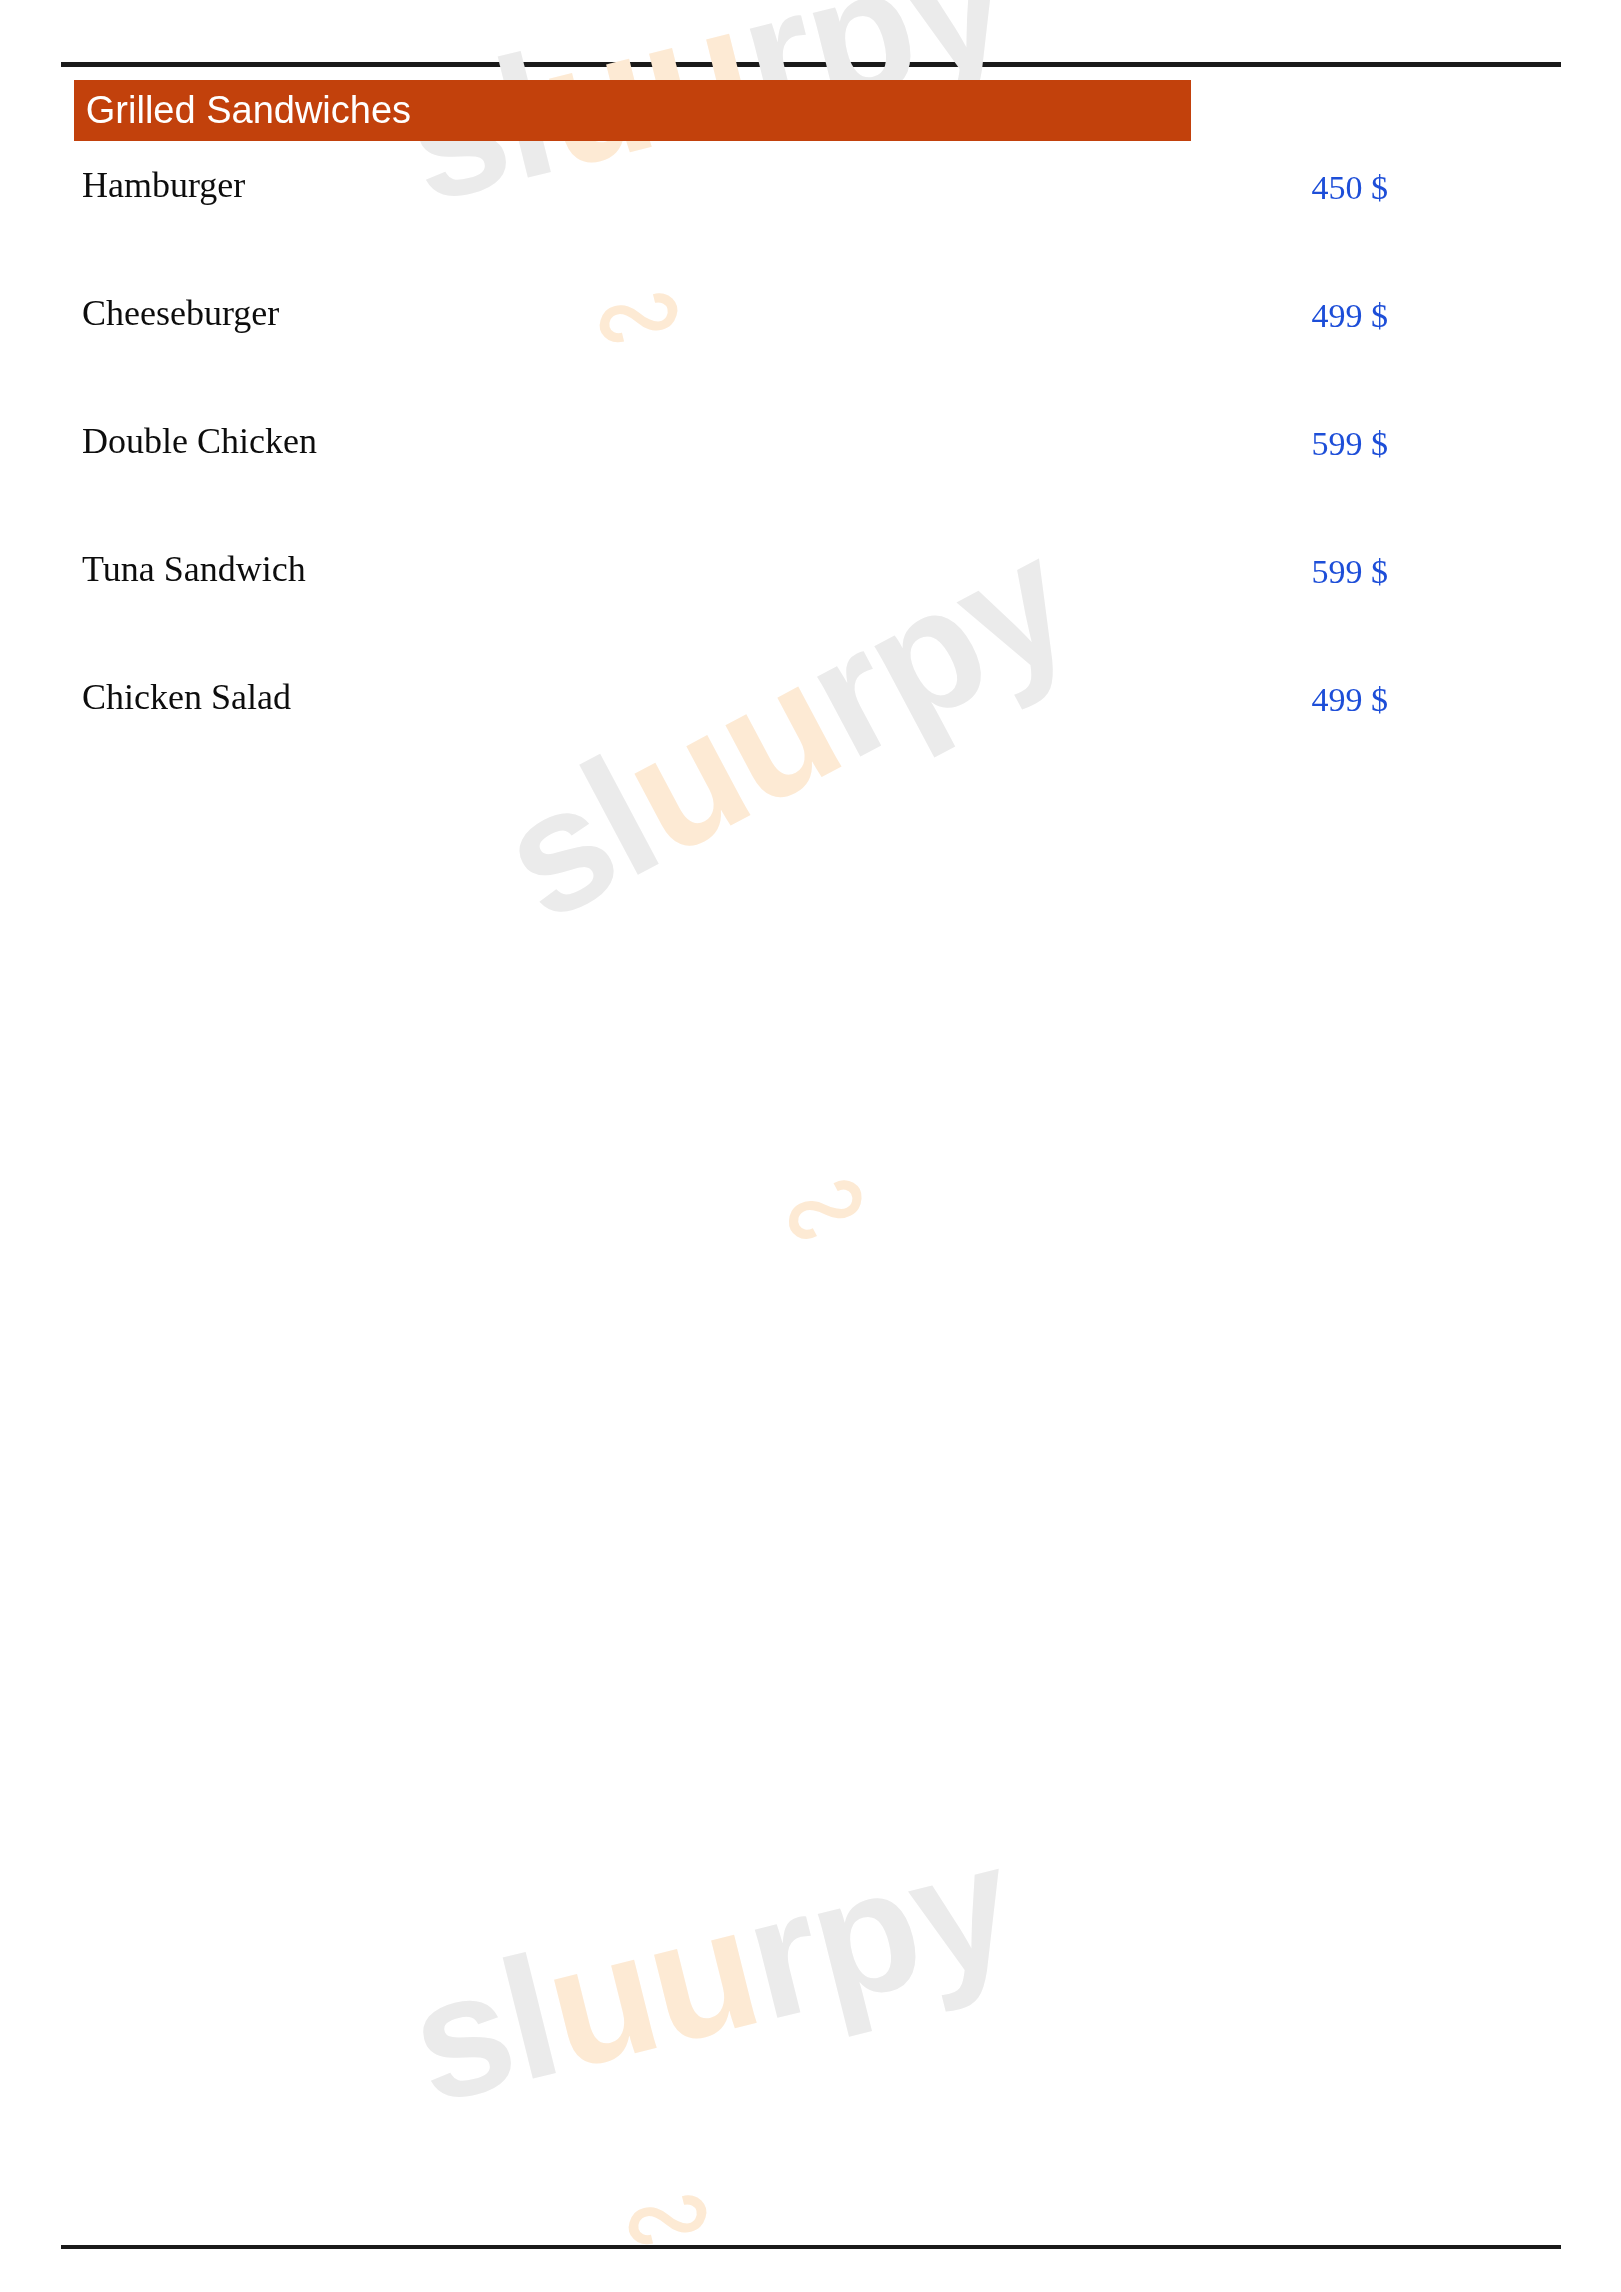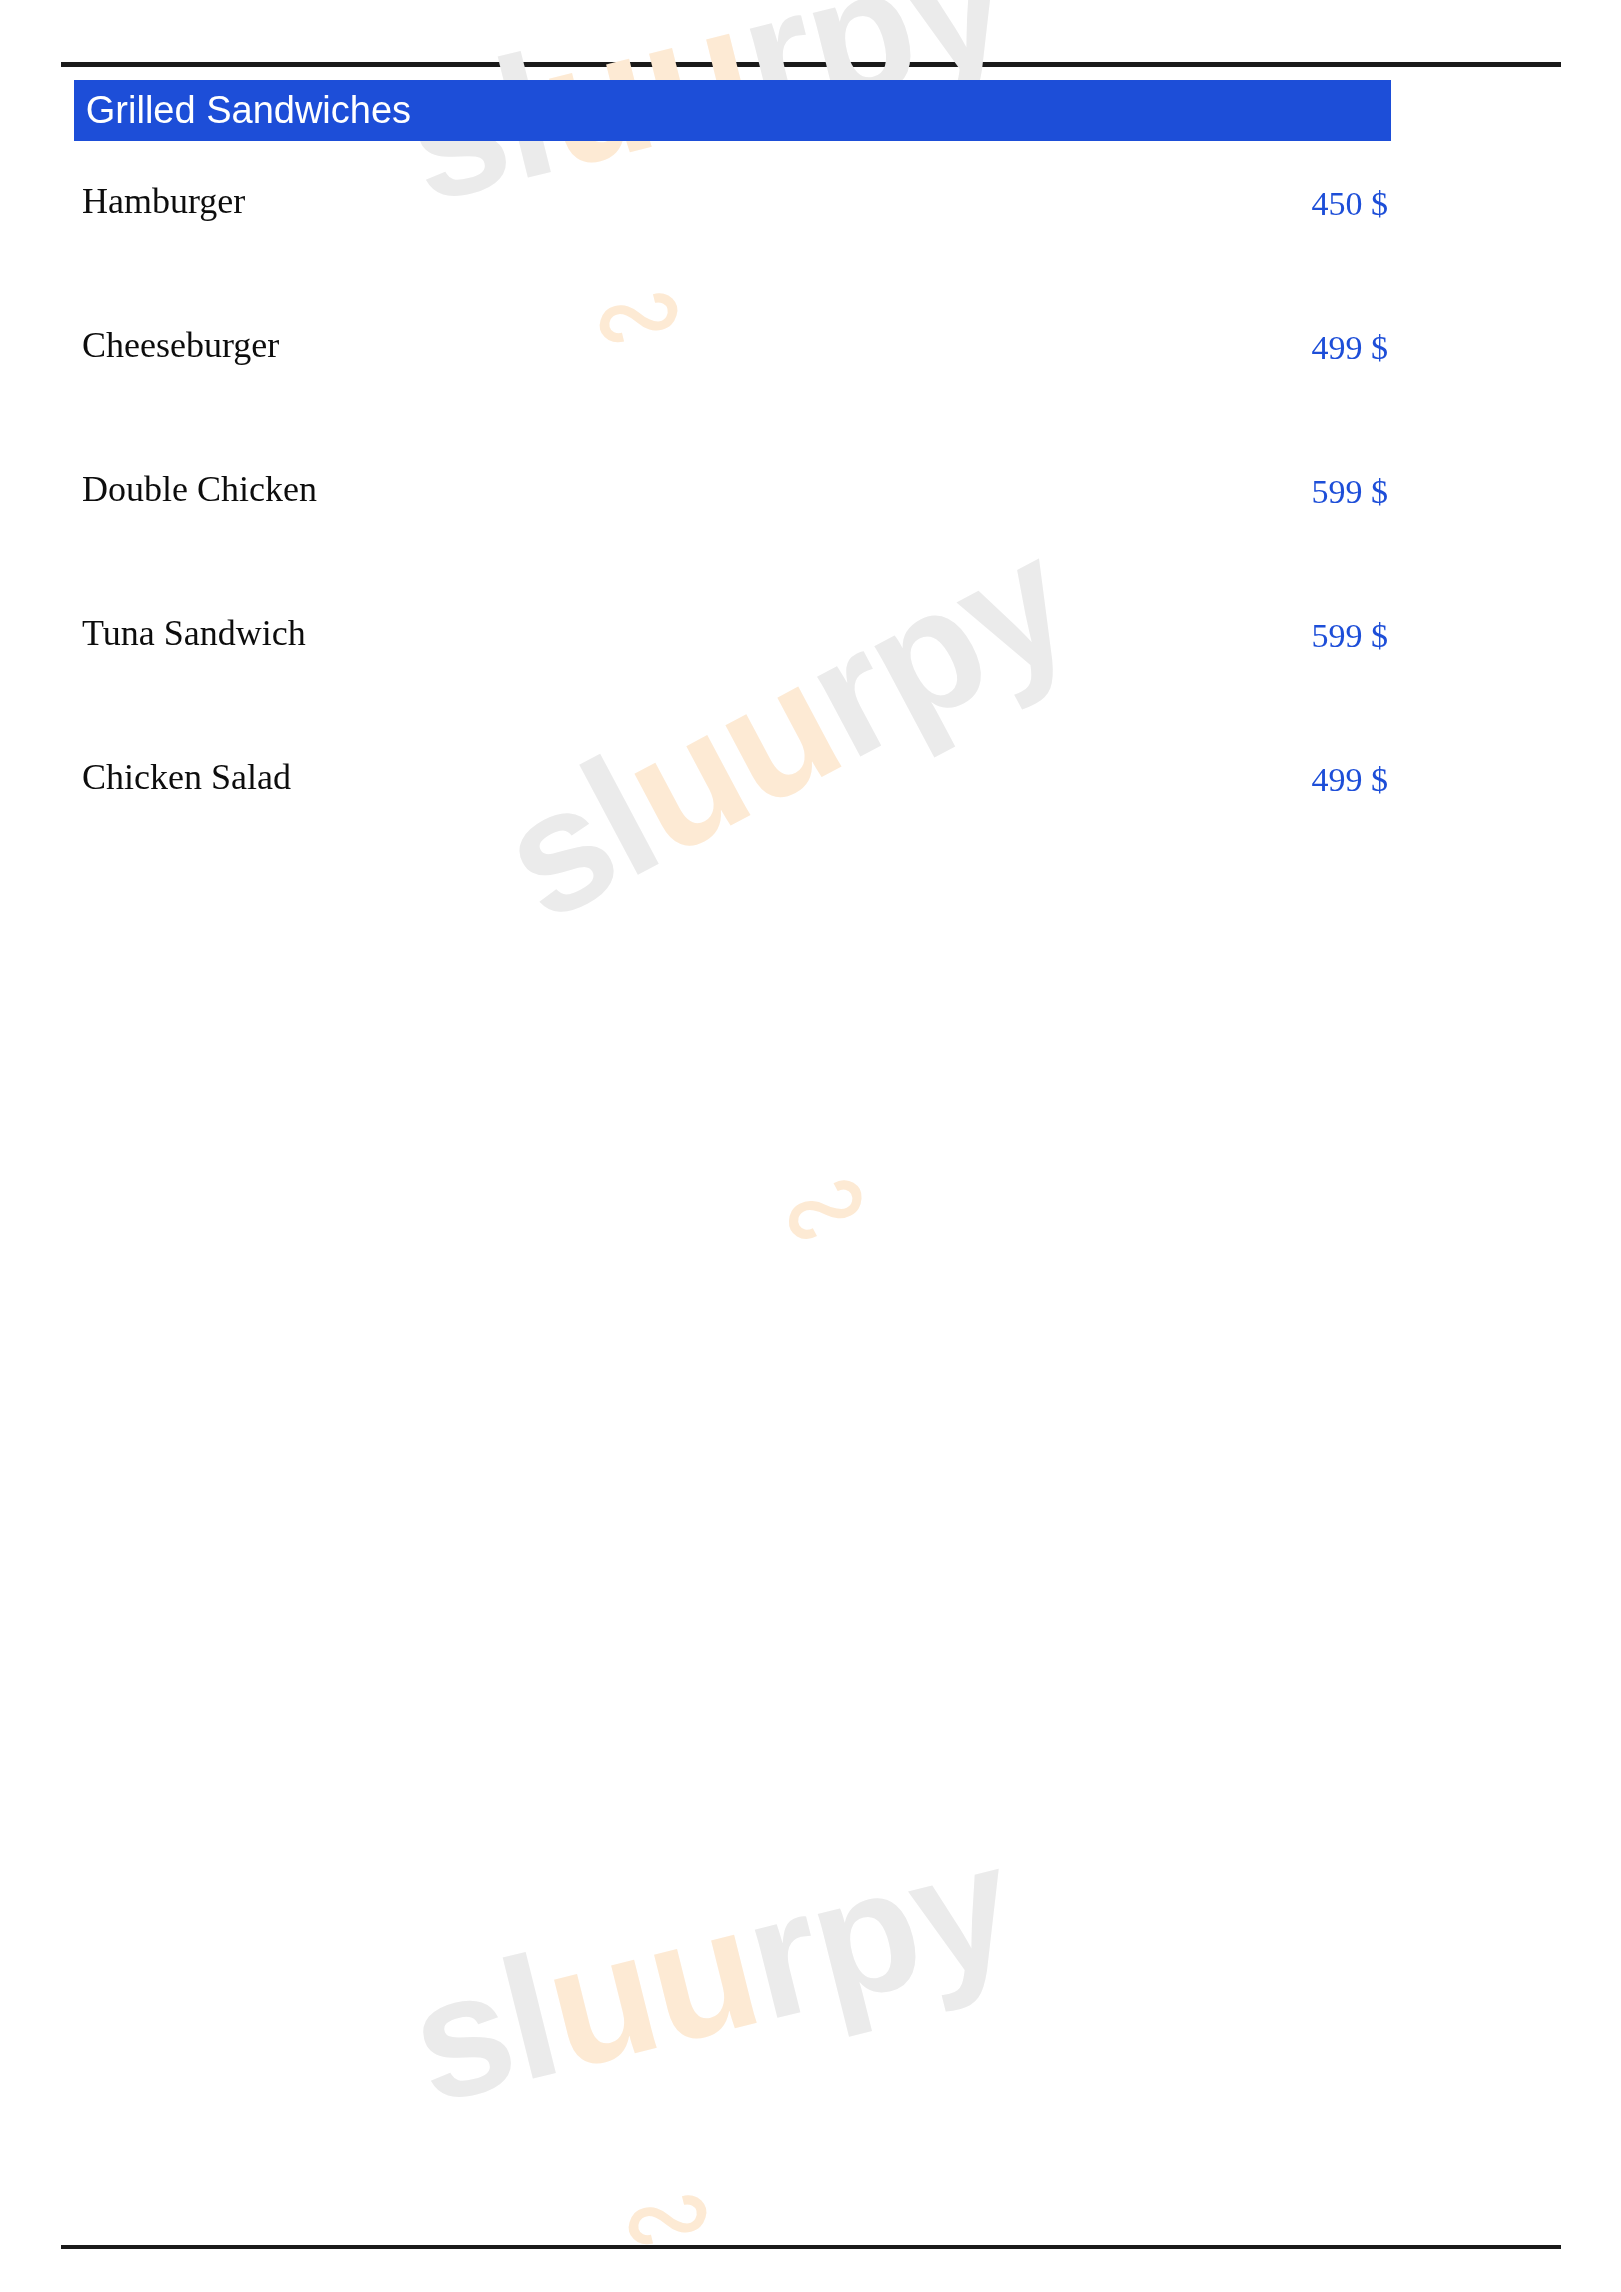--- a/index.html
+++ b/index.html
@@ -85,23 +85,23 @@
     user-select: none;
     color: #fdead4;
     font-family: "Liberation Sans", sans-serif;
   }
 
   
   .section-header {
     position: absolute;
     left: 74px;
     top: 80px;
-    width: 1317px;
+    width: 1117px;
     height: 61px;
-    background: #1d4ed8;
+    background: #c2410c;
     box-sizing: border-box;
   }
   .section-header-title {
     position: absolute;
     left: 11.8px;
     top: 5.9px;
     font-family: "Liberation Sans", sans-serif;
     font-size: 38px;
     color: #ffffff;
     line-height: 49px;
@@ -111,21 +111,20 @@
   
   .menu-list {
     position: absolute;
     left: 82px;
     top: 162px;
     width: 1306px;
   }
   .menu-row {
     position: relative;
     height: 128px;
-    margin-top: 16px;
   }
   .item-name {
     position: absolute;
     left: 0;
     top: 0;
     font-size: 36px;
     color: #0d0d0d;
     line-height: 47px;
     white-space: nowrap;
   }

